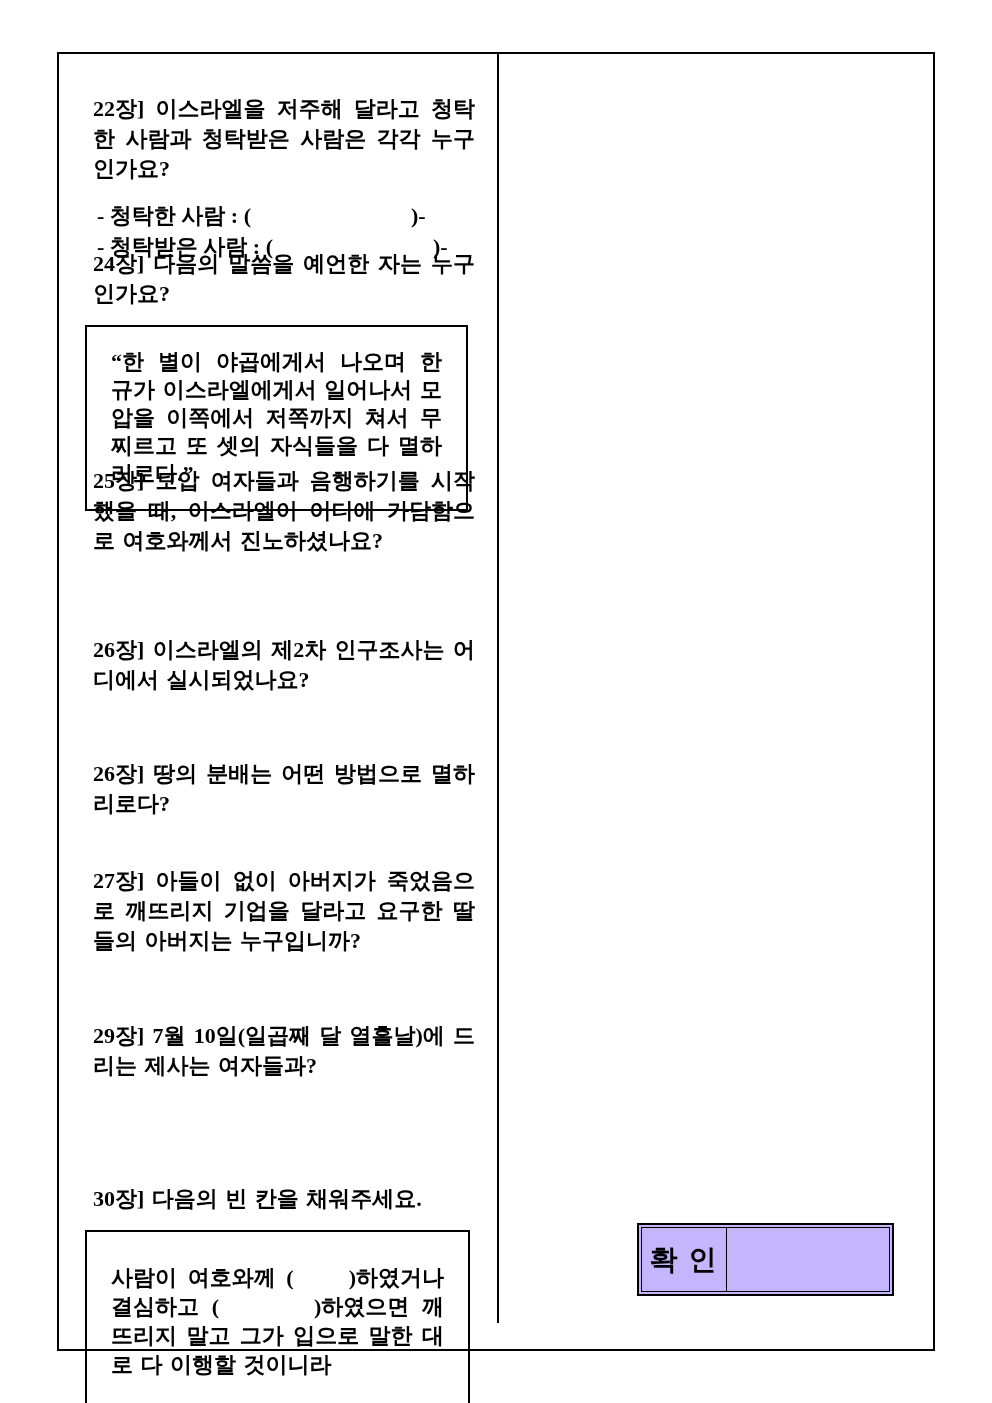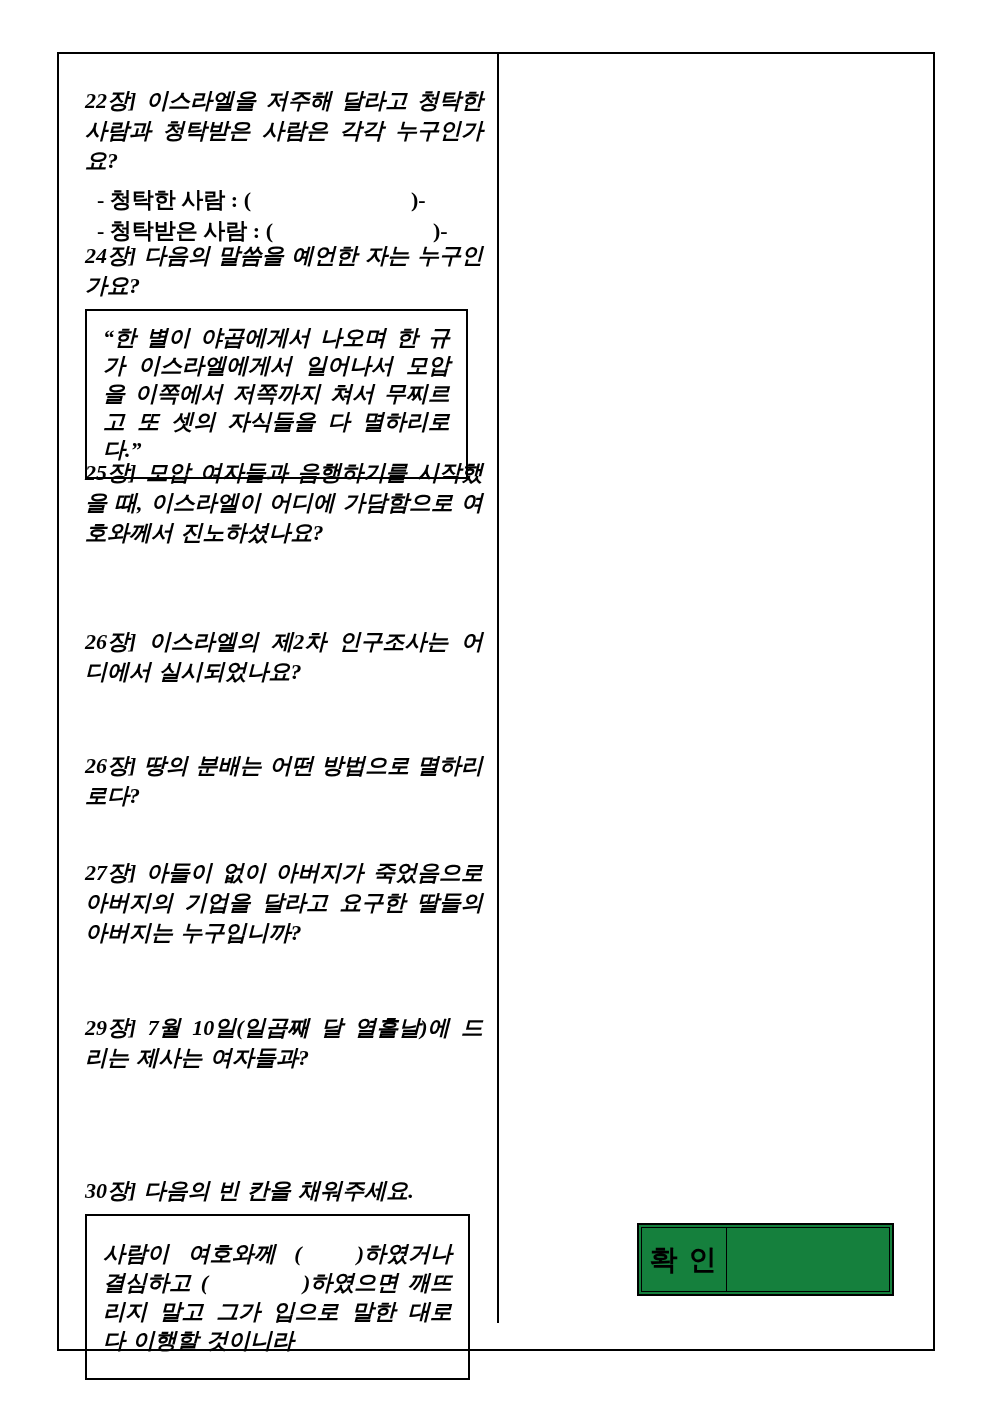--- a/index.html
+++ b/index.html
@@ -35,24 +35,23 @@
   }
   .q {
     position: absolute;
     left: 18px;
     width: 414px;
     font-size: 22px;
     line-height: 30px;
     font-weight: 700;
   }
   .para {
-    margin: 8px;
+    margin: 16px;
     text-align: justify;
     word-spacing: 2px;
-    font-style: italic;
   }
   .fill-line {
     margin: 0;
     padding-left: 20px;
     line-height: 31px;
     white-space: nowrap;
   }
   .gap {
     display: inline-block;
     height: 1px;
@@ -84,21 +83,21 @@
   }
   .confirm {
     position: absolute;
     left: 578px;
     top: 1169px;
     width: 257px;
     height: 73px;
     border: 2px solid #000000;
     box-sizing: border-box;
     padding: 2px;
-    background: #15803d;
+    background: #c4b5fd;
   }
   .confirm-inner {
     width: 100%;
     height: 100%;
     border: 1px solid #000000;
     box-sizing: border-box;
     display: flex;
     align-items: stretch;
   }
   .confirm-label {
@@ -151,21 +150,21 @@
 
     <section class="q" id="q26a">
       <p class="para">26장] 이스라엘의 제2차 인구조사는 어디에서 실시되었나요?</p>
     </section>
 
     <section class="q" id="q26b">
       <p class="para">26장] 땅의 분배는 어떤 방법으로 멸하리로다?</p>
     </section>
 
     <section class="q" id="q27">
-      <p class="para">27장] 아들이 없이 아버지가 죽었음으로 아버지의 기업을 달라고 요구한 딸들의 아버지는 누구입니까?</p>
+      <p class="para">27장] 아들이 없이 아버지가 죽었음으로 깨뜨리지 기업을 달라고 요구한 딸들의 아버지는 누구입니까?</p>
     </section>
 
     <section class="q" id="q29">
       <p class="para">29장] 7월 10일(일곱째 달 열흘날)에 드리는 제사는 여자들과?</p>
     </section>
 
     <section class="q" id="q30">
       <p class="para">30장] 다음의 빈 칸을 채워주세요.</p>
       <div class="fill-box">
         <p class="para"><span>사람이 여호와께 (</span><span class="gap gap-sm"></span><span>)하였거나 결심하고 (</span><span class="gap gap-md"></span><span>)하였으면 깨뜨리지 말고 그가 입으로 말한 대로 다 이행할 것이니라</span></p>

